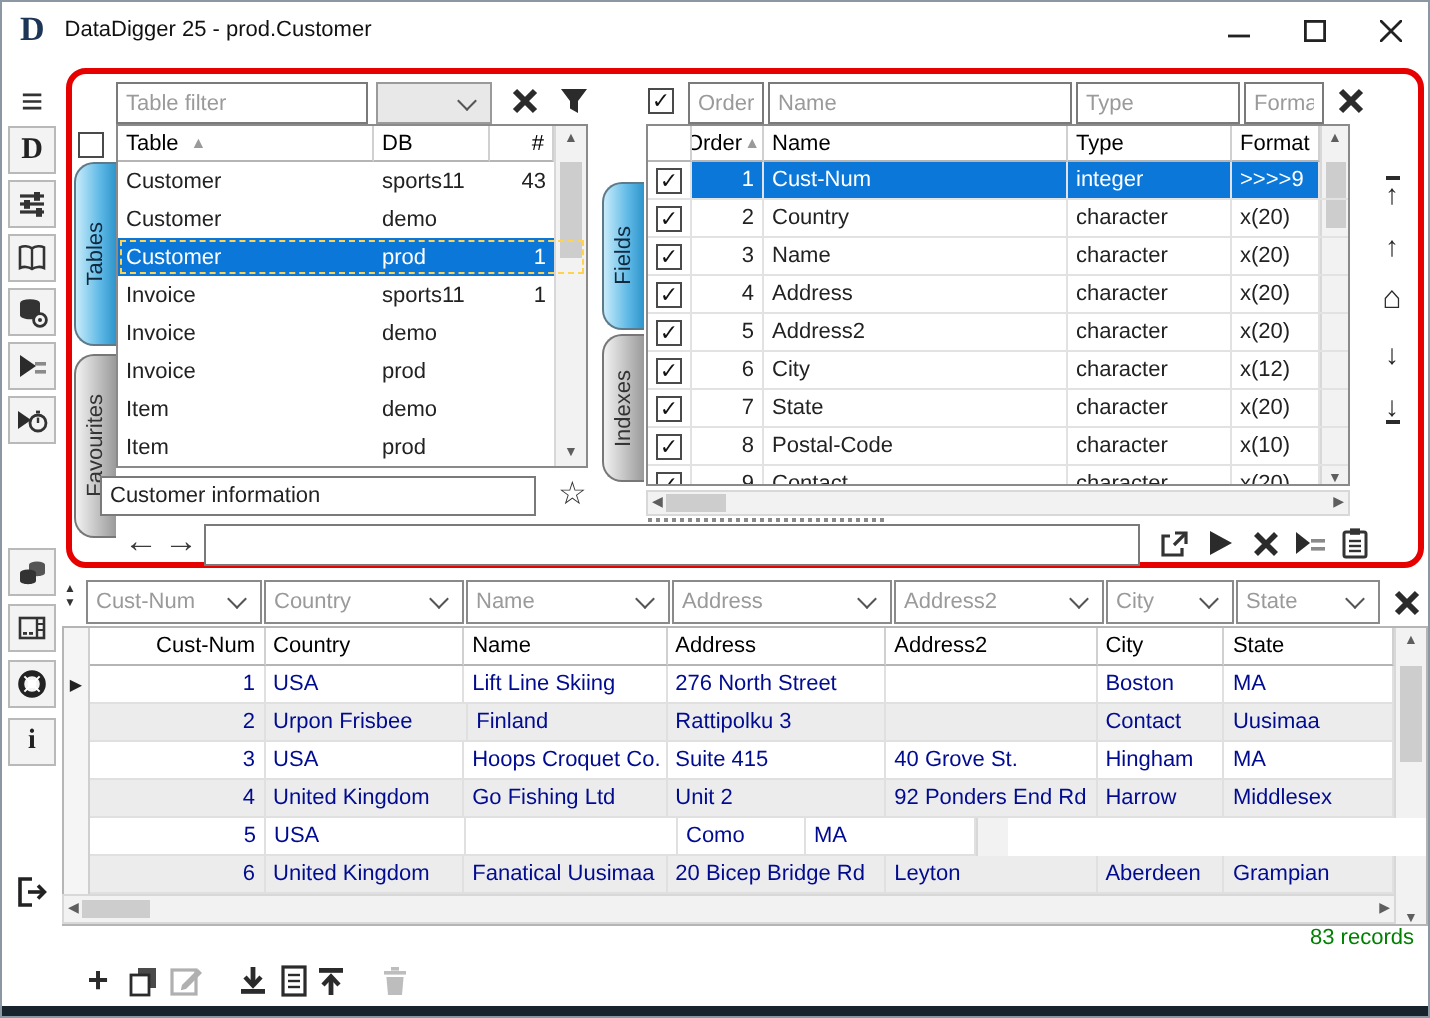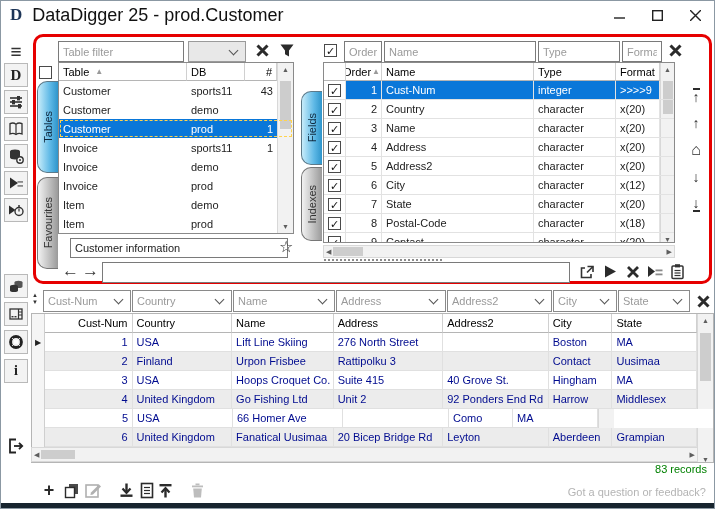--- a/index.html
+++ b/index.html
@@ -1,21 +1,21 @@
 <!DOCTYPE html>
 <html><head>
 <meta charset="utf-8">
 <style>
   html,body{margin:0;padding:0;background:#e9e9e9;font-family:"Liberation Sans","DejaVu Sans",sans-serif;}
   .window{position:relative;width:715px;height:509px;background:#fff;border:1px solid #8b98a3;box-sizing:border-box;overflow:hidden;font-size:11px;color:#222;}
   .abs{position:absolute;}
   
   .titlebar{position:absolute;left:0;top:0;right:0;height:28px;background:#fff;display:flex;align-items:center;}
   .logo-d{font-family:"Liberation Serif","DejaVu Serif",serif;font-weight:bold;font-size:17px;color:#1d3557;margin:0 10px 0 9px;}
-  .title-text{font-size:18px;color:#111;}
+  .title-text{font-size:11px;color:#111;}
   .winbtns{margin-left:auto;display:flex;height:100%;}
   .winbtn{width:38px;height:100%;display:flex;align-items:center;justify-content:center;}
   
   .sidebar{position:absolute;left:0;top:28px;width:30px;bottom:5px;background:#fff;}
   .sbtn{position:absolute;left:3px;width:24px;height:24px;background:#f3f3f3;border:1px solid #b9b9b9;box-sizing:border-box;display:flex;align-items:center;justify-content:center;}
   .sbtn.noframe{background:transparent;border:none;}
   .menu-glyph{font-size:19px;font-weight:bold;color:#333;line-height:1;}
   .d-glyph{font-family:"Liberation Serif","DejaVu Serif",serif;font-weight:bold;font-size:15px;color:#222;}
   .i-glyph{font-family:"Liberation Serif","DejaVu Serif",serif;font-weight:bold;font-size:14px;color:#222;}
   
@@ -270,21 +270,21 @@
       <div class="tg-row">
         <div class="gcell" style="width:128px">Item</div>
           <div class="gcell" style="width:58px">prod</div>
           <div class="gcell r" style="width:32px"></div>
         <div class="sbv" style="width:16px;height:19px;border-left:1px solid #d8d8d8">
             <span class="sbarrow" style="margin-top:auto">▼</span>
           </div>
       </div>
     </div>
 
-    <input class="tinput" style="left: 34px; top: 201px; width: 218px; height: 20px;" value="Customer information">
+    <input class="tinput" style="left: 14px; top: 201px; width: 218px; height: 20px;" value="Customer information">
     <span class="abs" style="left:243px;top:200px;font-size:16px;color:#333">☆</span>
 
     <div class="cb abs" style="left:288px;top:7px"><span>✓</span></div>
     <input class="tinput" style="left: 308px; top: 4px; width: 38px; height: 21px;" placeholder="Order">
     <input class="tinput" style="left: 348px; top: 4px; width: 152px; height: 21px;" placeholder="Name">
     <input class="tinput" style="left: 502px; top: 4px; width: 82px; height: 21px;" placeholder="Type">
     <input class="tinput" style="left: 586px; top: 4px; width: 40px; height: 21px;" placeholder="Format">
     <span class="abs" style="left:632px;top:6px"><svg width="15" height="15">
           <path d="M2.5 2.5L12.5 12.5M12.5 2.5L2.5 12.5" stroke="#2b2b2b" stroke-width="3"></path>
         </svg></span>
@@ -384,21 +384,21 @@
           <div class="gcell" style="width:44px">x(20)</div>
         <div class="sbv" style="width:14px;height:18px"></div>
       </div>
       <div class="fg-row">
         <div class="gcell" style="width:22px">
             <div class="cb"><span>✓</span></div>
           </div>
         <div class="gcell r" style="width:36px">8</div>
           <div class="gcell" style="width:152px">Postal-Code</div>
           <div class="gcell" style="width:82px">character</div>
-          <div class="gcell" style="width:44px">x(18)</div>
+          <div class="gcell" style="width:44px">x(10)</div>
         <div class="sbv" style="width:14px;height:18px"></div>
       </div>
       <div class="fg-row">
         <div class="gcell" style="width:22px">
             <div class="cb"><span>✓</span></div>
           </div>
         <div class="gcell r" style="width:36px">9</div>
           <div class="gcell" style="width:152px">Contact</div>
           <div class="gcell" style="width:82px">character</div>
           <div class="gcell" style="width:44px">x(20)</div>
@@ -520,22 +520,22 @@
         <div class="gcell" style="width:106px"></div>
         <div class="gcell" style="width:64px">Boston</div>
         <div class="gcell" style="width:85px">MA</div>
       <div class="sbv" style="width:16px;height:19px">
           <div class="thumbv" style="height:19px"></div>
         </div>
     </div>
     <div class="dg-row alt">
       <div class="ind-col" style="background:#f5f5f5"></div>
       <div class="gcell r" style="width:88px">2</div>
+        <div class="gcell" style="width:102px">Urpon Frisbee</div>
         <div class="gcell" style="width:100px">Finland</div>
-        <div class="gcell" style="width:102px">Urpon Frisbee</div>
         <div class="gcell" style="width:110px">Rattipolku 3</div>
         <div class="gcell" style="width:106px"></div>
         <div class="gcell" style="width:64px">Contact</div>
         <div class="gcell" style="width:85px">Uusimaa</div>
       <div class="sbv" style="width:16px;height:19px">
           <div class="thumbv" style="height:19px"></div>
         </div>
     </div>
     <div class="dg-row">
       <div class="ind-col"></div>
@@ -558,21 +558,20 @@
         <div class="gcell" style="width:110px">Unit 2</div>
         <div class="gcell" style="width:106px">92 Ponders End Rd</div>
         <div class="gcell" style="width:64px">Harrow</div>
         <div class="gcell" style="width:85px">Middlesex</div>
       <div class="sbv" style="width:16px;height:19px"></div>
     </div>
     <div class="dg-row">
       <div class="ind-col"></div>
       <div class="gcell r" style="width:88px">5</div>
         <div class="gcell" style="width:100px">USA</div>
-        <div class="gcell" style="width:110px">66 Homer Ave</div>
         <div class="gcell" style="width:106px"></div>
         <div class="gcell" style="width:64px">Como</div>
         <div class="gcell" style="width:85px">MA</div>
       <div class="sbv" style="width:16px;height:19px"></div>
     </div>
     <div class="dg-row alt">
       <div class="ind-col" style="background:#f5f5f5"></div>
       <div class="gcell r" style="width:88px">6</div>
         <div class="gcell" style="width:100px">United Kingdom</div>
         <div class="gcell" style="width:102px">Fanatical Uusimaa</div>
@@ -643,16 +642,15 @@
       </svg>
     </div>
   <div class="tbico" style="left:186px;top:479px">
       <svg width="15" height="17">
         <rect x="2" y="3.5" width="11" height="1.8" fill="#bdbdbd"></rect>
         <rect x="5.5" y="1.5" width="4" height="1.8" fill="#bdbdbd"></rect>
         <path d="M3.2 6.5h8.6l-.8 9H4z" fill="#bdbdbd"></path>
       </svg>
     </div>
 
-  <span class="feedback">Got a question or feedback?</span>
 
   <div class="botstrip"></div>
 </div>
 
 </body></html>

